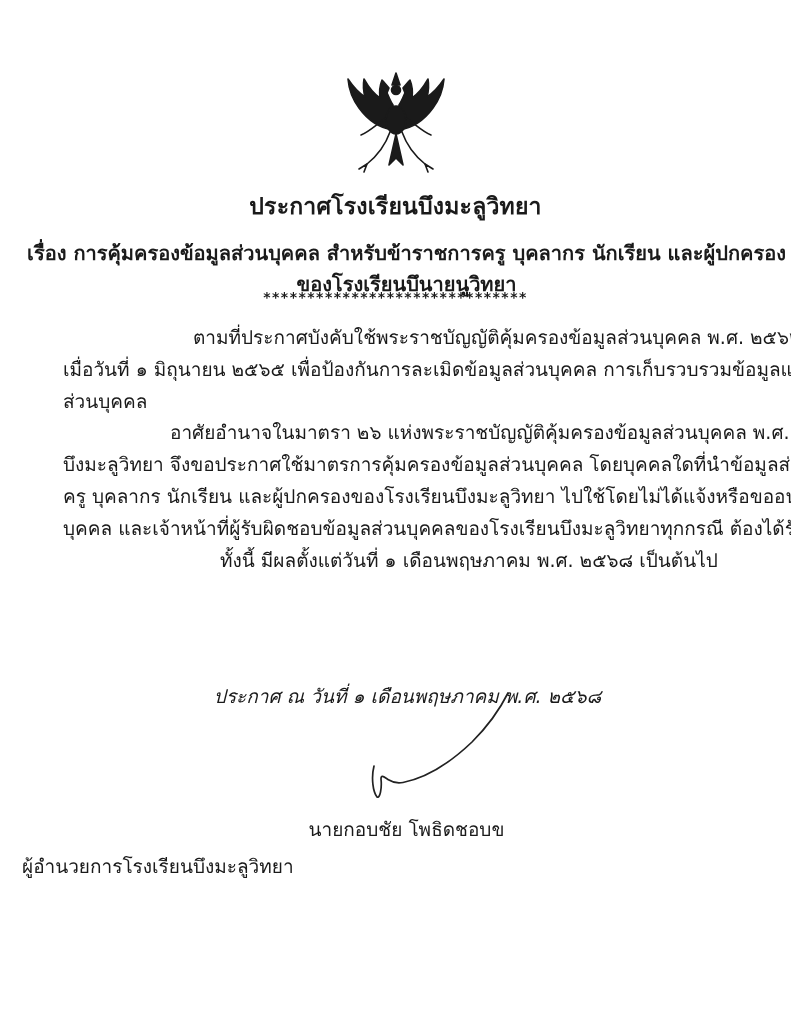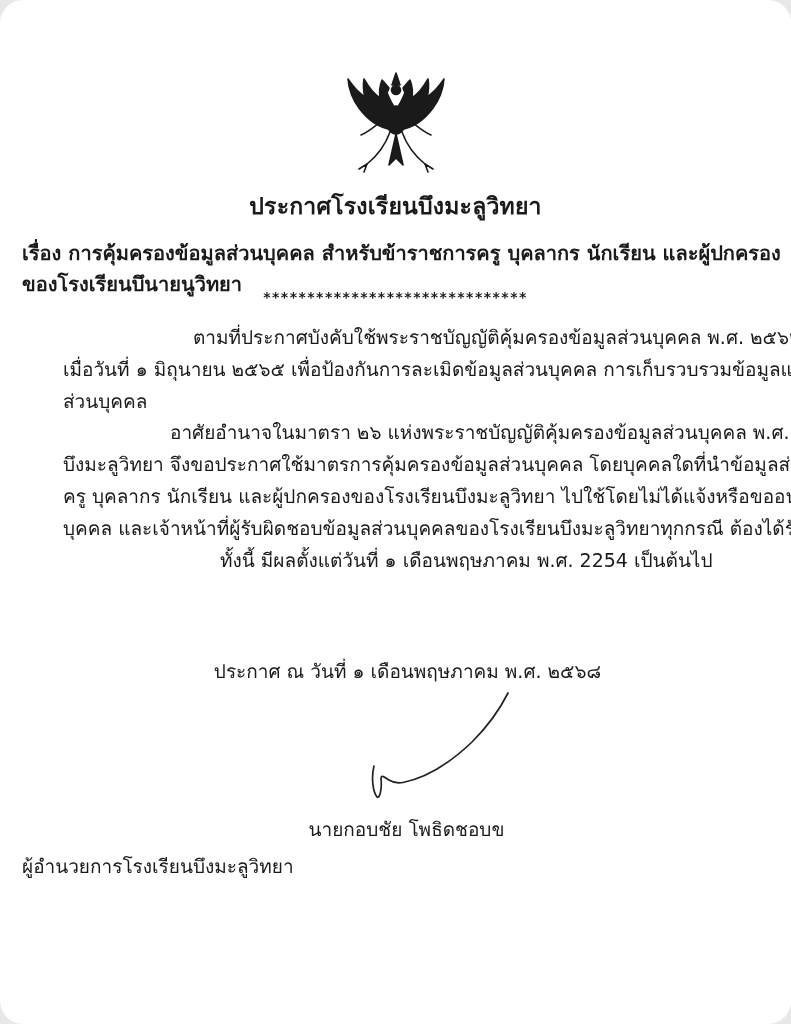--- a/index.html
+++ b/index.html
@@ -6,42 +6,41 @@
   html, body { background: #e8e8e8; }
   .page {
     position: relative;
     width: 791px;
     height: 1024px;
     margin: 0 auto;
     background: #ffffff;
     font-family: "DejaVu Sans", sans-serif;
     color: #1a1a1a;
     overflow: hidden;
-    border-radius: 23px;
   }
   .emblem {
     position: absolute;
     top: 72px;
     left: 0; right: 0;
     display: flex;
     justify-content: center;
   }
   .doc-title {
     position: absolute;
     top: 188px;
     left: 0; right: 0;
     text-align: center;
     font-size: 23px;
     font-weight: bold;
     letter-spacing: 0.2px;
   }
   .subject {
     position: absolute;
     left: 0; right: 0;
-    text-align: left;
+    text-align: center;
     font-size: 20px;
     font-weight: bold;
     margin-left: 22px;
   }
   .subject-1 { top: 237px; }
   .subject-2 { top: 268px; }
   .divider {
     position: absolute;
     top: 289px;
     left: 0; right: 0;
@@ -57,24 +56,25 @@
     right: 55px;
     font-size: 19px;
     line-height: 31.8px;
   }
   .body-line { white-space: nowrap; }
   .indent-p1 { padding-left: 130px; }
   .indent-p2 { padding-left: 107px; }
   .indent-eff { padding-left: 157px; }
   .date-line {
     position: absolute;
-    top: 656px;
+    top: 681px;
     left: 24px; right: 0;
     text-align: center;
     font-size: 19px;
+    font-style: italic;
   }
   .signature {
     position: absolute;
     top: 686px;
     left: 340px;
   }
   .signer-name {
     position: absolute;
     top: 814px;
     left: 22px; right: 0;
@@ -119,21 +119,21 @@
   <div class="divider">******************************</div>
 
   <div class="body-block">
     <div class="body-line indent-p1">ตามที่ประกาศบังคับใช้พระราชบัญญัติคุ้มครองข้อมูลส่วนบุคคล พ.ศ. ๒๕๖๒  มีผลบังคับใช้</div>
     <div class="body-line">เมื่อวันที่ ๑ มิถุนายน ๒๕๖๕  เพื่อป้องกันการละเมิดข้อมูลส่วนบุคคล  การเก็บรวบรวมข้อมูลและการเผยแพร่ข้อมูล</div>
     <div class="body-line">ส่วนบุคคล</div>
     <div class="body-line indent-p2">อาศัยอำนาจในมาตรา ๒๖  แห่งพระราชบัญญัติคุ้มครองข้อมูลส่วนบุคคล พ.ศ. ๒๕๖๒  โรงเรียน</div>
     <div class="body-line">บึงมะลูวิทยา จึงขอประกาศใช้มาตรการคุ้มครองข้อมูลส่วนบุคคล  โดยบุคคลใดที่นำข้อมูลส่วนบุคคลของข้าราชการ</div>
     <div class="body-line">ครู บุคลากร นักเรียน และผู้ปกครองของโรงเรียนบึงมะลูวิทยา  ไปใช้โดยไม่ได้แจ้งหรือขออนุญาตเจ้าของข้อมูลส่วน</div>
     <div class="body-line">บุคคล  และเจ้าหน้าที่ผู้รับผิดชอบข้อมูลส่วนบุคคลของโรงเรียนบึงมะลูวิทยาทุกกรณี  ต้องได้รับโทษตามกฎหมาย</div>
-    <div class="body-line indent-eff">ทั้งนี้  มีผลตั้งแต่วันที่ ๑ เดือนพฤษภาคม พ.ศ. 2254  เป็นต้นไป</div>
+    <div class="body-line indent-eff">ทั้งนี้  มีผลตั้งแต่วันที่ ๑ เดือนพฤษภาคม พ.ศ. ๒๕๖๘  เป็นต้นไป</div>
   </div>
 
   <div class="date-line">ประกาศ  ณ  วันที่ ๑ เดือนพฤษภาคม พ.ศ. ๒๕๖๘</div>
 
   <div class="signature">
     <svg width="180" height="118" viewBox="0 0 180 118">
       <path d="M34,80 C31,92 33,106 37,111 C40,113 42,102 41,93 C41,88 44,91 49,94 C53,96.5 58,97.5 63,96.5 C85,92 110,77 132,56 C145,43 159,25 168,7" stroke="#222222" stroke-width="1.7" fill="none" stroke-linecap="round"></path>
     </svg>
   </div>
 

